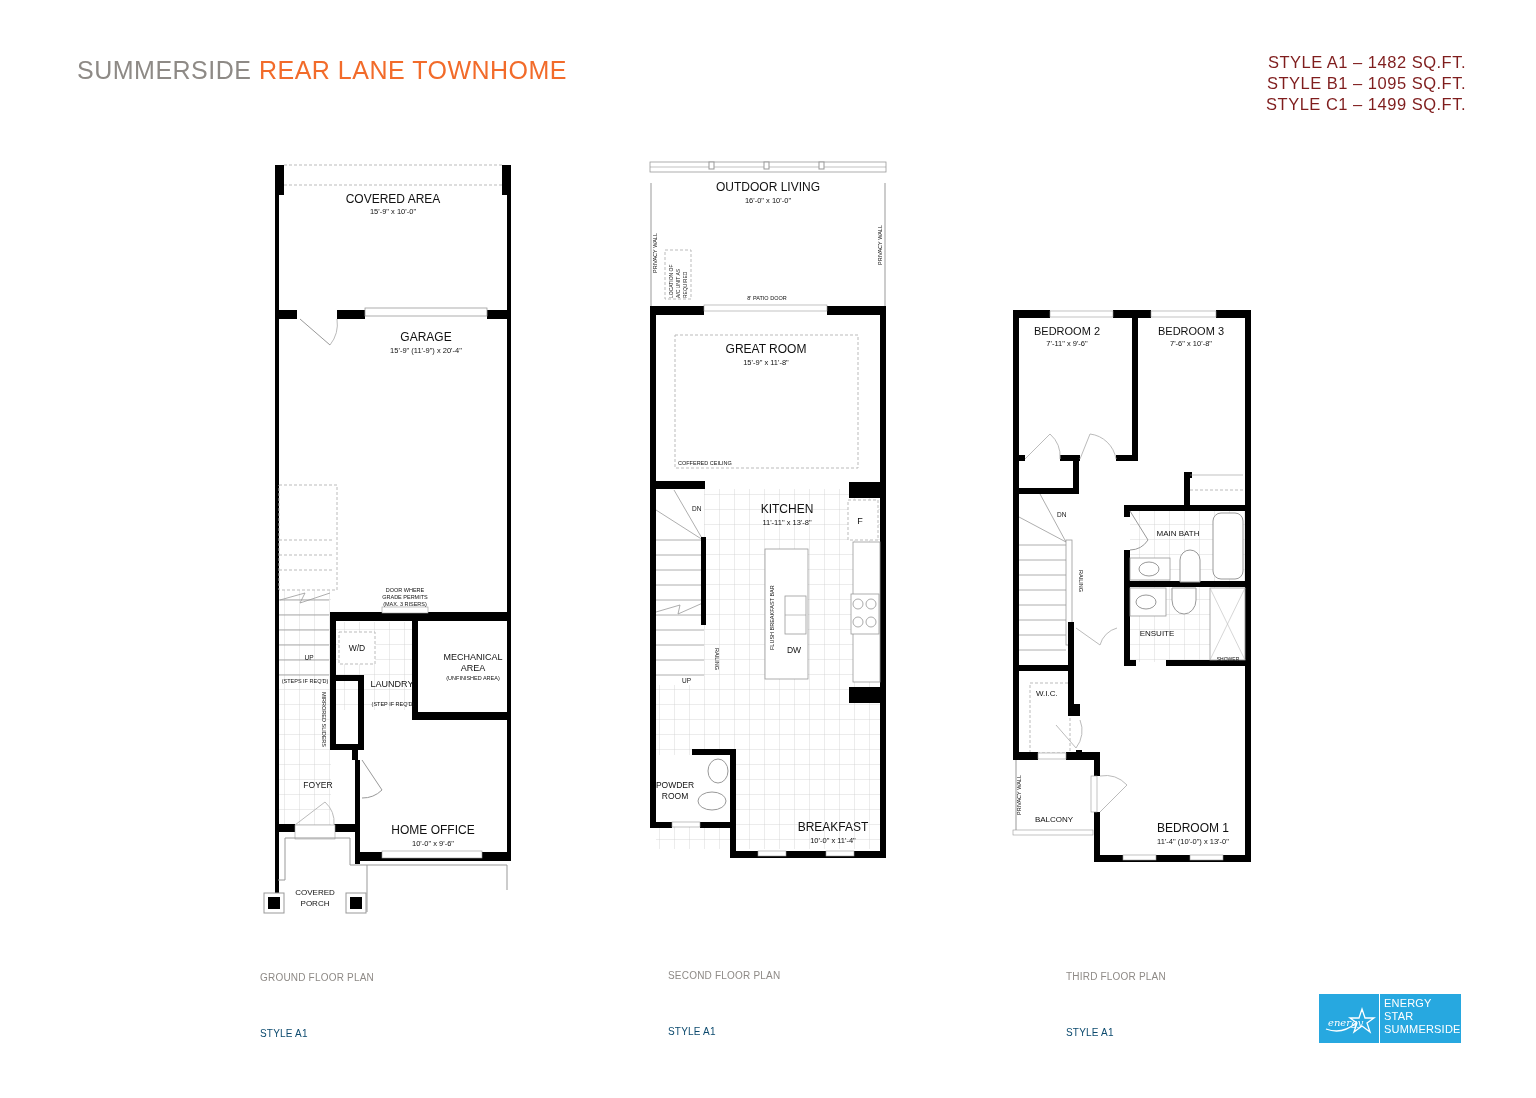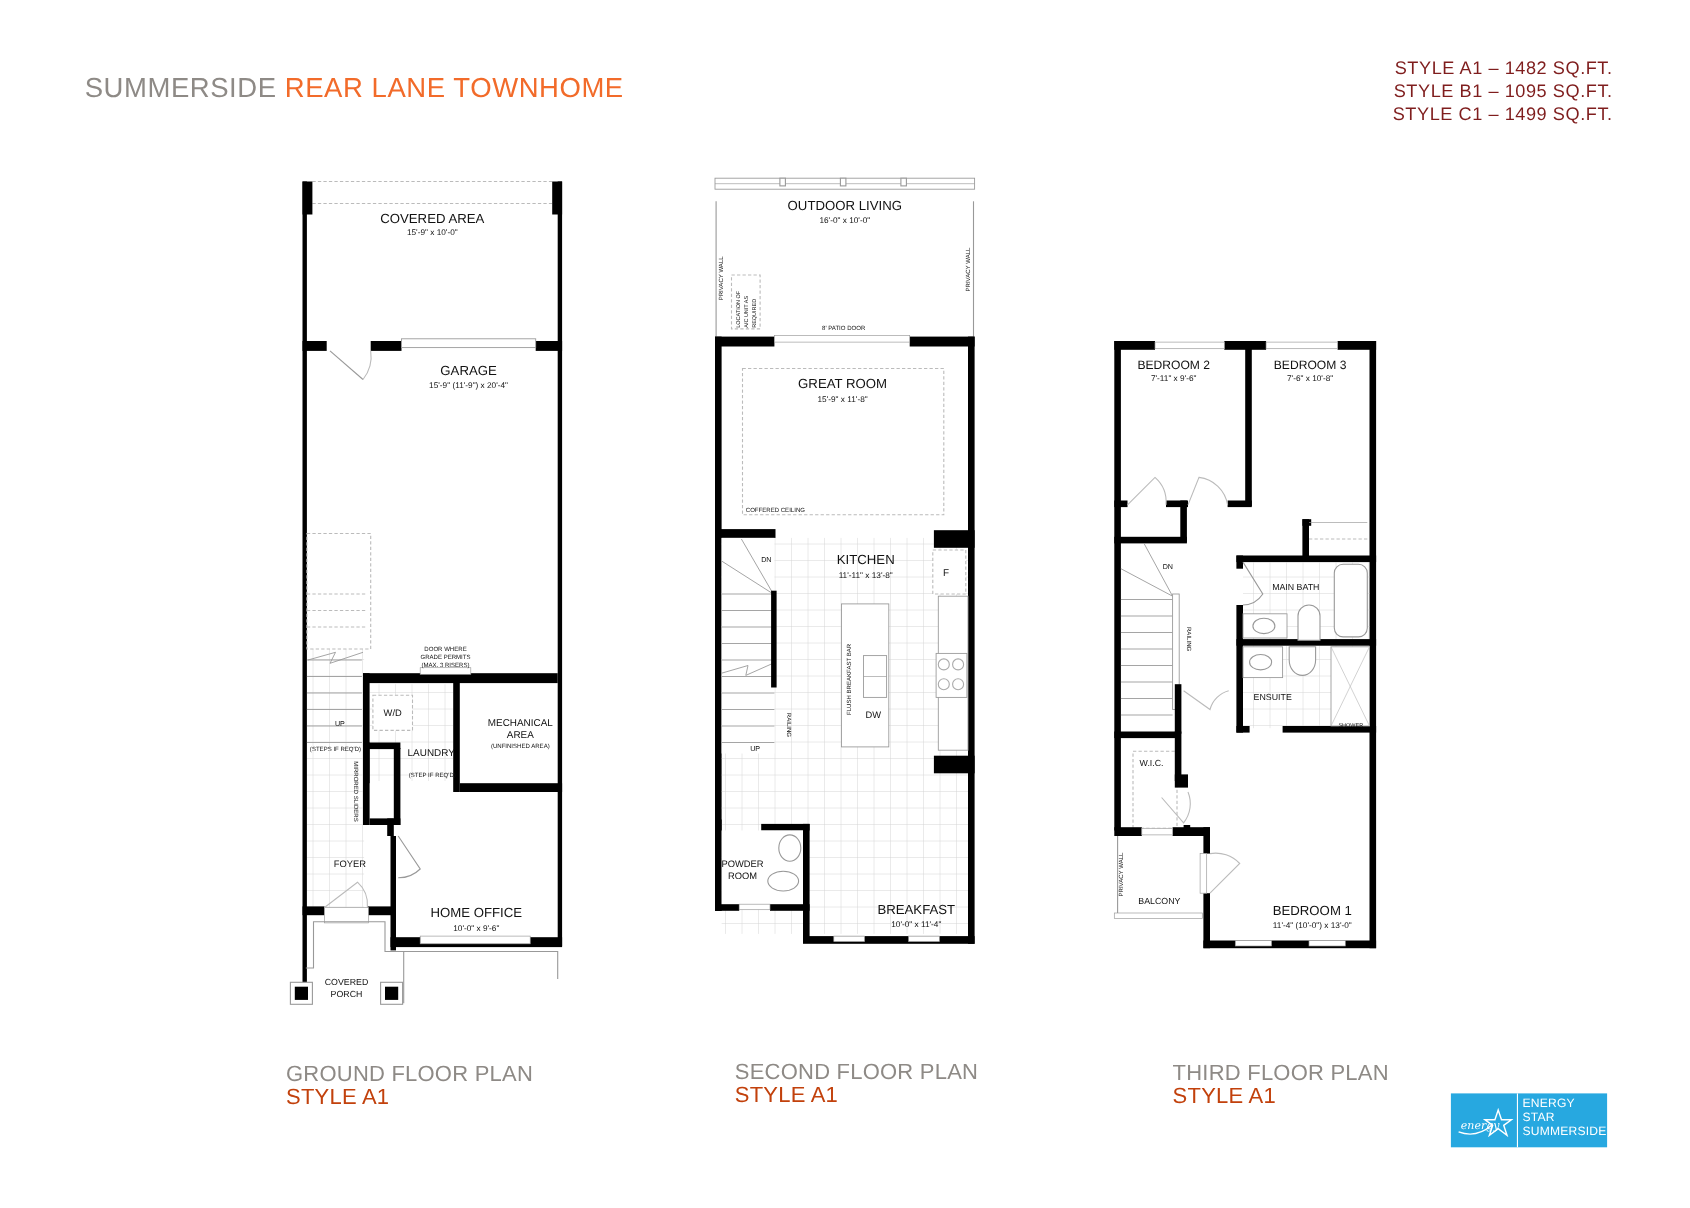--- a/index.html
+++ b/index.html
@@ -1,23 +1,23 @@
 <!DOCTYPE html>
 <html><head>
 <meta charset="utf-8">
 <style>
   html, body { margin:0; padding:0; background:#ffffff; }
   body { width:1536px; height:1098px; position:relative; overflow:hidden; font-family:"Liberation Sans", sans-serif; }
-  .title { position:absolute; left:77px; top:66px; font-size:25px; letter-spacing:0.5px; white-space:nowrap; }
+  .title { position:absolute; left:77px; top:56px; font-size:25px; letter-spacing:0.5px; white-space:nowrap; }
   .title .grey { color:#8e8a86; }
   .title .accent { color:#f26b2a; }
   .styles { position:absolute; right:70px; top:52px; text-align:right; color:#7f1d1d; font-size:16.5px; line-height:21px; letter-spacing:0.5px; }
-  .plan-label { position:absolute; font-size:20px; letter-spacing:0.2px; line-height:21px; }
+  .plan-label { position:absolute; font-size:10px; letter-spacing:0.2px; line-height:21px; }
   .plan-label .name { color:#8e8a86; display:block; }
-  .plan-label .style { color:#c2410c; display:block; }
+  .plan-label .style { color:#0c4a6e; display:block;margin-top:35px; }
   svg.plan { position:absolute; left:0; top:0; }
   .rl { font-family:"Liberation Sans", sans-serif; fill:#111; }
   .energy { position:absolute; left:1319px; top:994px; width:142px; height:49px; background:#27a8e0; display:flex; align-items:stretch; }
   .energy .logo { width:60px; border-right:1.5px solid #fff; display:flex; align-items:center; justify-content:center; }
   .energy .txt { color:#fff; font-size:11px; line-height:13px; padding:3px 0 0 4px; letter-spacing:0.2px; }
 </style>
 </head>
 <body>
 
 <div class="title">

